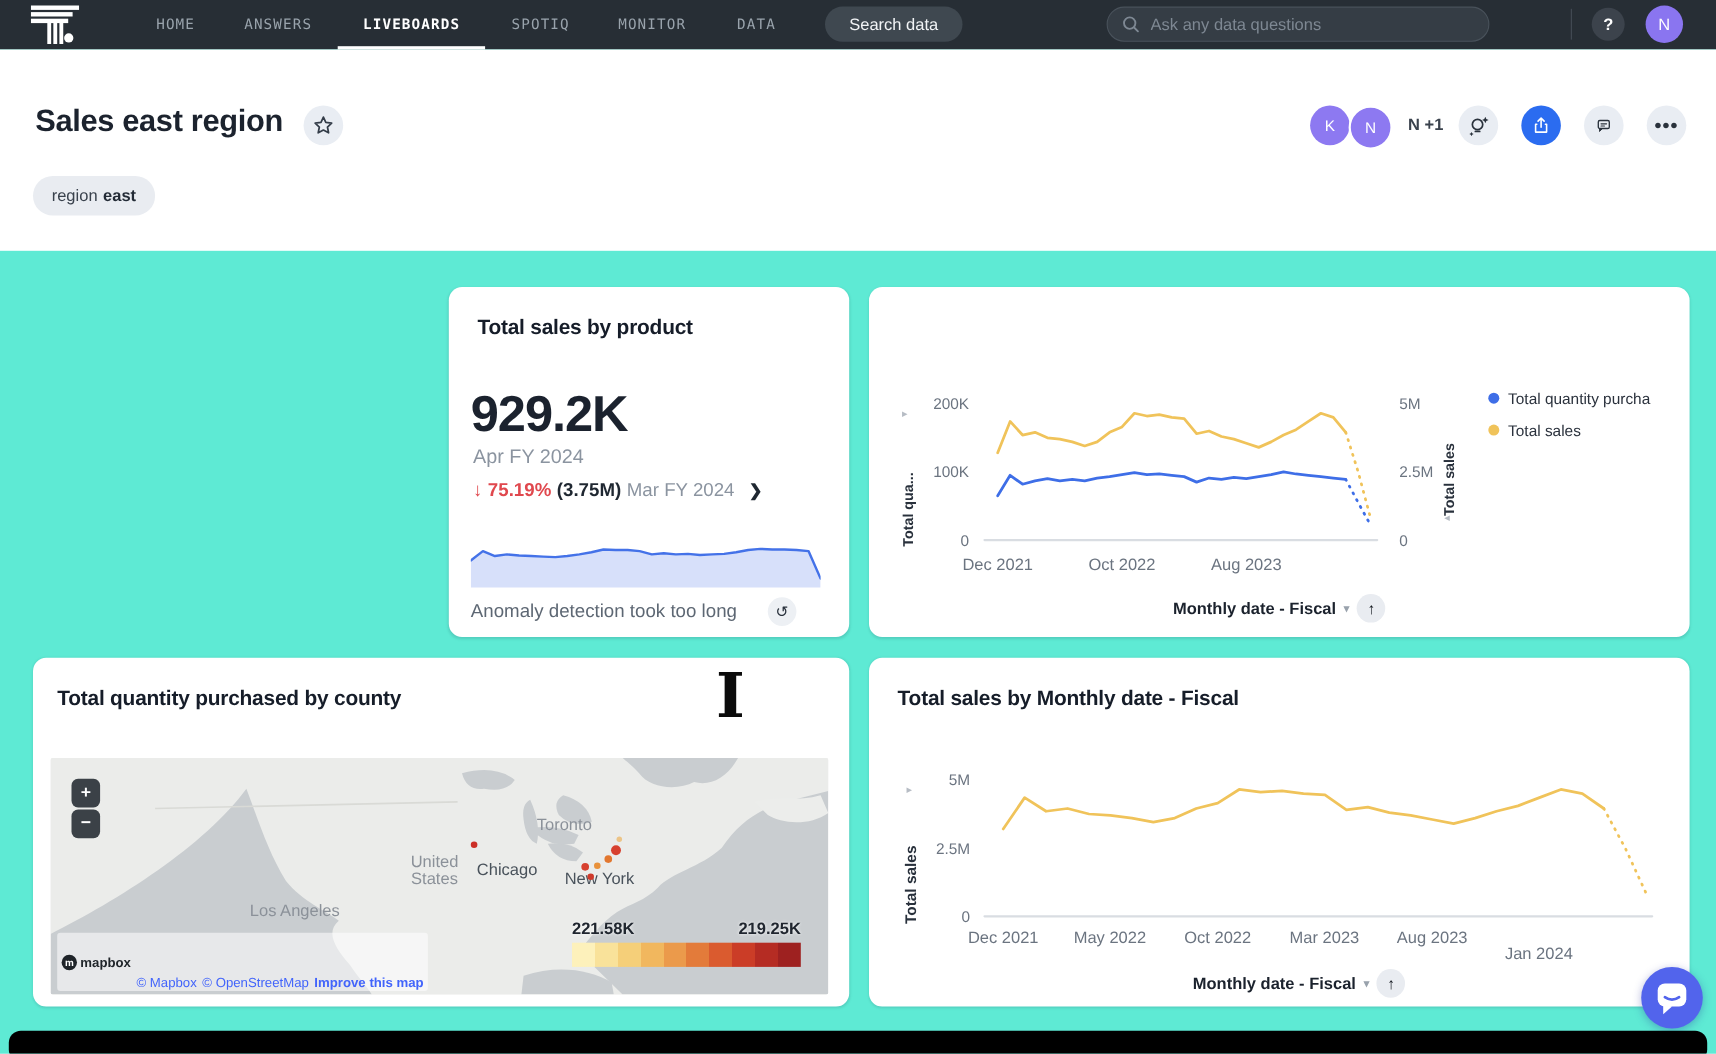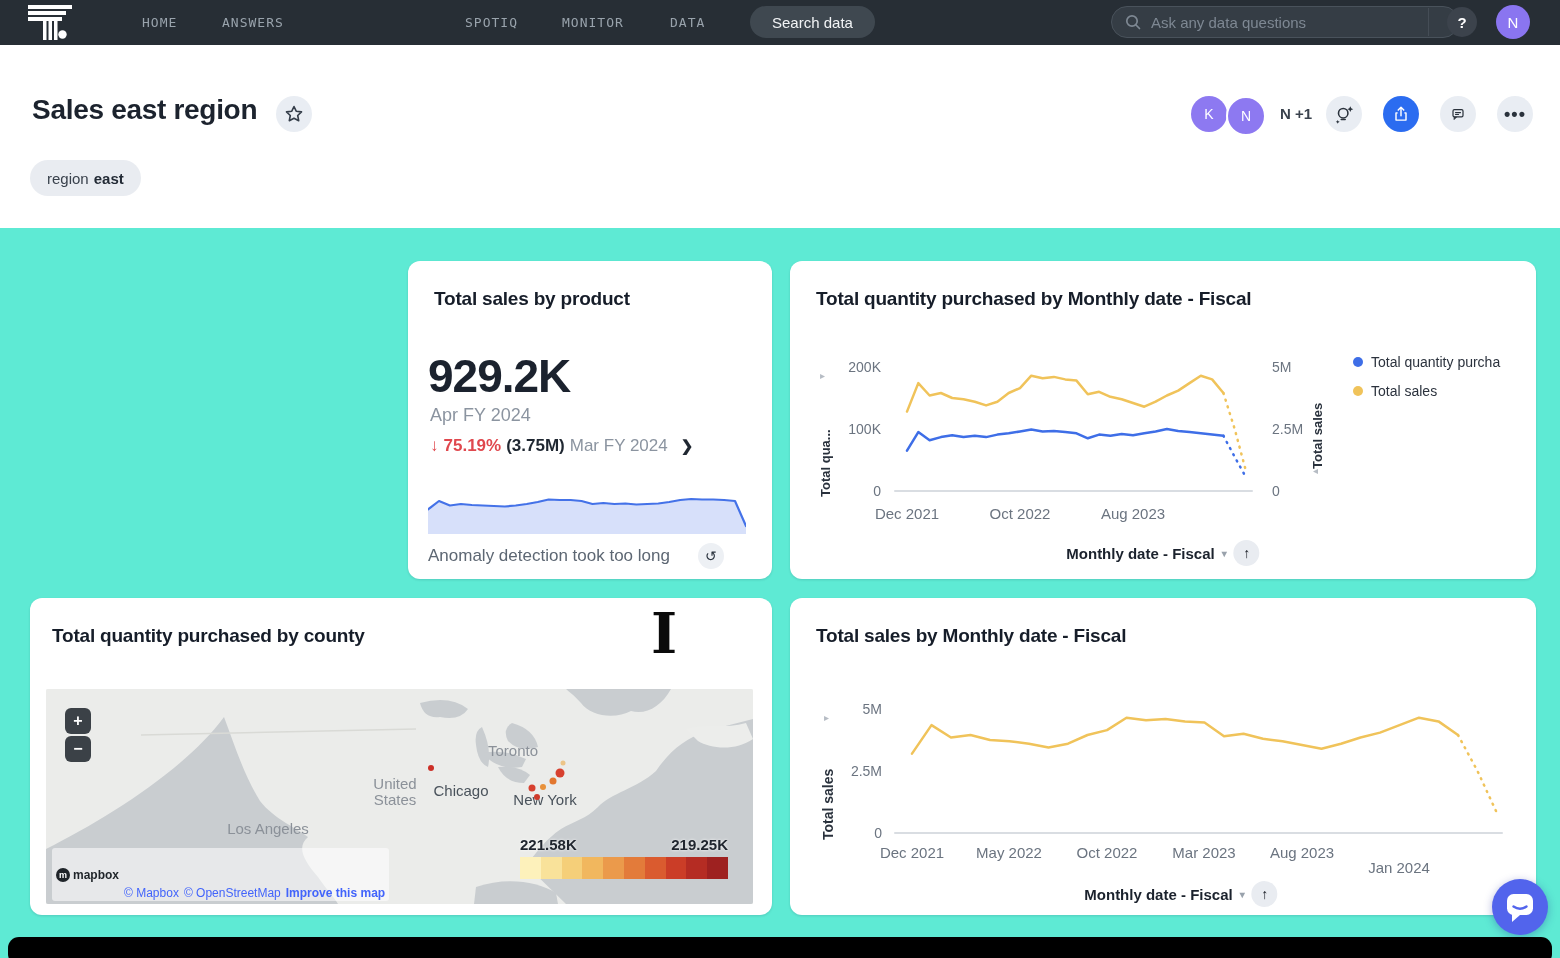--- a/index.html
+++ b/index.html
@@ -6,21 +6,21 @@
   body{font-family:"Liberation Sans",sans-serif;background:#f0f2f6;}
   #app{position:relative;width:1560px;height:958px;overflow:hidden;background:#5eead4;}
 
   
   #topnav{position:absolute;left:0;top:0;width:1560px;height:45px;background:#272e35;}
   .nav-item{position:absolute;top:0;height:42px;line-height:45px;font-family:"DejaVu Sans Mono",monospace;
     font-size:13px;letter-spacing:1px;color:#99a3ac;cursor:pointer;}
   .nav-item.active{color:#ffffff;border-bottom:3px solid #fff;padding:0 23px;font-weight:bold;}
   #search-pill{position:absolute;left:750px;top:6px;height:32px;border-radius:16px;background:#3f4850;
     color:#f2f4f6;font-size:15px;display:flex;align-items:center;padding:0 22px;cursor:pointer;}
-  #ask-wrap{position:absolute;left:1111px;top:6px;width:348px;height:32px;border-radius:16px;
+  #ask-wrap{position:absolute;left:1006px;top:6px;width:348px;height:32px;border-radius:16px;
     background:#353d45;border:1px solid #49525b;display:flex;align-items:center;box-sizing:border-box;}
   #ask-wrap svg{margin:0 8px 0 13px;}
   #ask-input{background:transparent;border:none;outline:none;color:#aab3bd;font-size:15px;width:270px;}
   #ask-input::placeholder{color:#7e8893;}
   #nav-divider{position:absolute;left:1428px;top:8px;width:1px;height:28px;background:#454d56;}
   #help-btn{position:absolute;left:1447px;top:7px;width:30px;height:30px;border-radius:50%;background:#3c434c;
     color:#fff;font-size:15px;font-weight:bold;display:flex;align-items:center;justify-content:center;cursor:pointer;}
   #nav-avatar{position:absolute;left:1496px;top:5px;width:34px;height:34px;border-radius:50%;background:#8a75f0;
     color:#fff;font-size:15px;display:flex;align-items:center;justify-content:center;cursor:pointer;}
 
@@ -114,20 +114,21 @@
         <rect x="0" y="7" width="38" height="4"></rect>
         <rect x="0" y="13" width="34" height="4"></rect>
         <rect x="15" y="14" width="3.5" height="22"></rect>
         <rect x="20.5" y="14" width="3.5" height="22"></rect>
         <rect x="26" y="14" width="3.5" height="22"></rect>
         <circle cx="34.5" cy="30.5" r="4.2"></circle>
       </g>
     </svg>
     <div class="nav-item" style="left:142px">HOME</div>
     <div class="nav-item" style="left:222px">ANSWERS</div>
+    <div class="nav-item active" style="left:307px">LIVEBOARDS</div>
     <div class="nav-item" style="left:465px">SPOTIQ</div>
     <div class="nav-item" style="left:562px">MONITOR</div>
     <div class="nav-item" style="left:670px">DATA</div>
     <div id="search-pill">
       <span>Search data</span>
     </div>
     <div id="ask-wrap">
       <svg width="16" height="16" viewBox="0 0 16 16">
         <circle cx="7" cy="7" r="5.2" fill="none" stroke="#7e8893" stroke-width="1.7"></circle>
         <line x1="11" y1="11" x2="14.5" y2="14.5" stroke="#7e8893" stroke-width="1.7" stroke-linecap="round"></line>
@@ -193,21 +194,20 @@
         <path d="M0,57 L0.0,32.5 L11.0,24.0 L21.9,28.5 L32.9,27.0 L43.9,28.0 L54.8,28.5 L65.8,29.0 L76.8,29.5 L87.7,28.5 L98.7,27.0 L109.7,25.0 L120.6,22.5 L131.6,23.0 L142.6,23.0 L153.5,24.0 L164.5,27.0 L175.4,26.0 L186.4,27.0 L197.4,26.5 L208.3,27.5 L219.3,27.0 L230.3,26.5 L241.2,25.0 L252.2,23.0 L263.2,22.0 L274.1,22.5 L285.1,22.5 L296.1,23.0 L307.0,24.0 L318.0,49.0 L318,57 Z" fill="rgba(95,130,235,0.25)"></path>
         <polyline points="0.0,32.5 11.0,24.0 21.9,28.5 32.9,27.0 43.9,28.0 54.8,28.5 65.8,29.0 76.8,29.5 87.7,28.5 98.7,27.0 109.7,25.0 120.6,22.5 131.6,23.0 142.6,23.0 153.5,24.0 164.5,27.0 175.4,26.0 186.4,27.0 197.4,26.5 208.3,27.5 219.3,27.0 230.3,26.5 241.2,25.0 252.2,23.0 263.2,22.0 274.1,22.5 285.1,22.5 296.1,23.0 307.0,24.0 318.0,49.0" fill="none" stroke="#4472e8" stroke-width="2.2" stroke-linecap="round" stroke-linejoin="round"></polyline>
       </svg>
     <div id="anomaly-row">
       <span>Anomaly detection took too long</span>
       <span id="retry-btn">↺</span>
     </div>
   </div>
 
   <div id="card2" class="card">
-    <div class="ctitle">Total quantity purchased by Monthly date - Fiscal</div>
     <svg id="c2-svg" class="chart-svg" width="746" height="318" viewBox="0 0 746 318">
         <line x1="105" x2="462" y1="230" y2="230" stroke="#d9dde2" stroke-width="2" stroke-linecap="round"></line>
         <polyline points="117.0,189.7 128.3,171.1 139.6,179.2 150.9,176.1 162.2,174.2 173.5,176.1 184.8,174.8 196.1,176.1 207.4,173.6 218.7,172.3 230.0,170.5 241.3,168.6 252.6,170.5 263.9,169.9 275.2,171.1 286.5,172.3 297.8,177.3 309.1,173.6 320.4,174.8 331.7,173.0 343.0,174.2 354.3,172.3 365.6,170.5 376.9,168.0 388.2,169.9 399.5,171.1 410.8,172.3 422.1,173.6 433.4,174.8" fill="none" stroke="#3e6ee7" stroke-width="2.5" stroke-linecap="round" stroke-linejoin="round"></polyline>
         <polyline points="433.4,174.8 444.7,195.9 456.0,216.4" fill="none" stroke="#3e6ee7" stroke-width="2.5" stroke-linecap="round" stroke-linejoin="round" stroke-dasharray="1 6"></polyline>
         <polyline points="117.0,150.6 128.3,122.1 139.6,134.5 150.9,132.0 162.2,137.0 173.5,138.2 184.8,140.7 196.1,144.4 207.4,140.7 218.7,132.0 230.0,127.1 241.3,114.7 252.6,117.2 263.9,115.9 275.2,118.4 286.5,119.6 297.8,133.3 309.1,130.8 320.4,135.8 331.7,138.2 343.0,142.0 354.3,145.7 365.6,140.7 376.9,134.5 388.2,129.6 399.5,122.1 410.8,114.7 422.1,118.4 433.4,132.0" fill="none" stroke="#f0c35a" stroke-width="2.5" stroke-linecap="round" stroke-linejoin="round"></polyline>
         <polyline points="433.4,132.0 444.7,168.0 456.0,210.2" fill="none" stroke="#f0c35a" stroke-width="2.5" stroke-linecap="round" stroke-linejoin="round" stroke-dasharray="1 6"></polyline>
       </svg>
 
     <div class="tick tickr" style="left:31px;top:98px">200K</div>
     <div class="tick tickr" style="left:31px;top:160px">100K</div>

